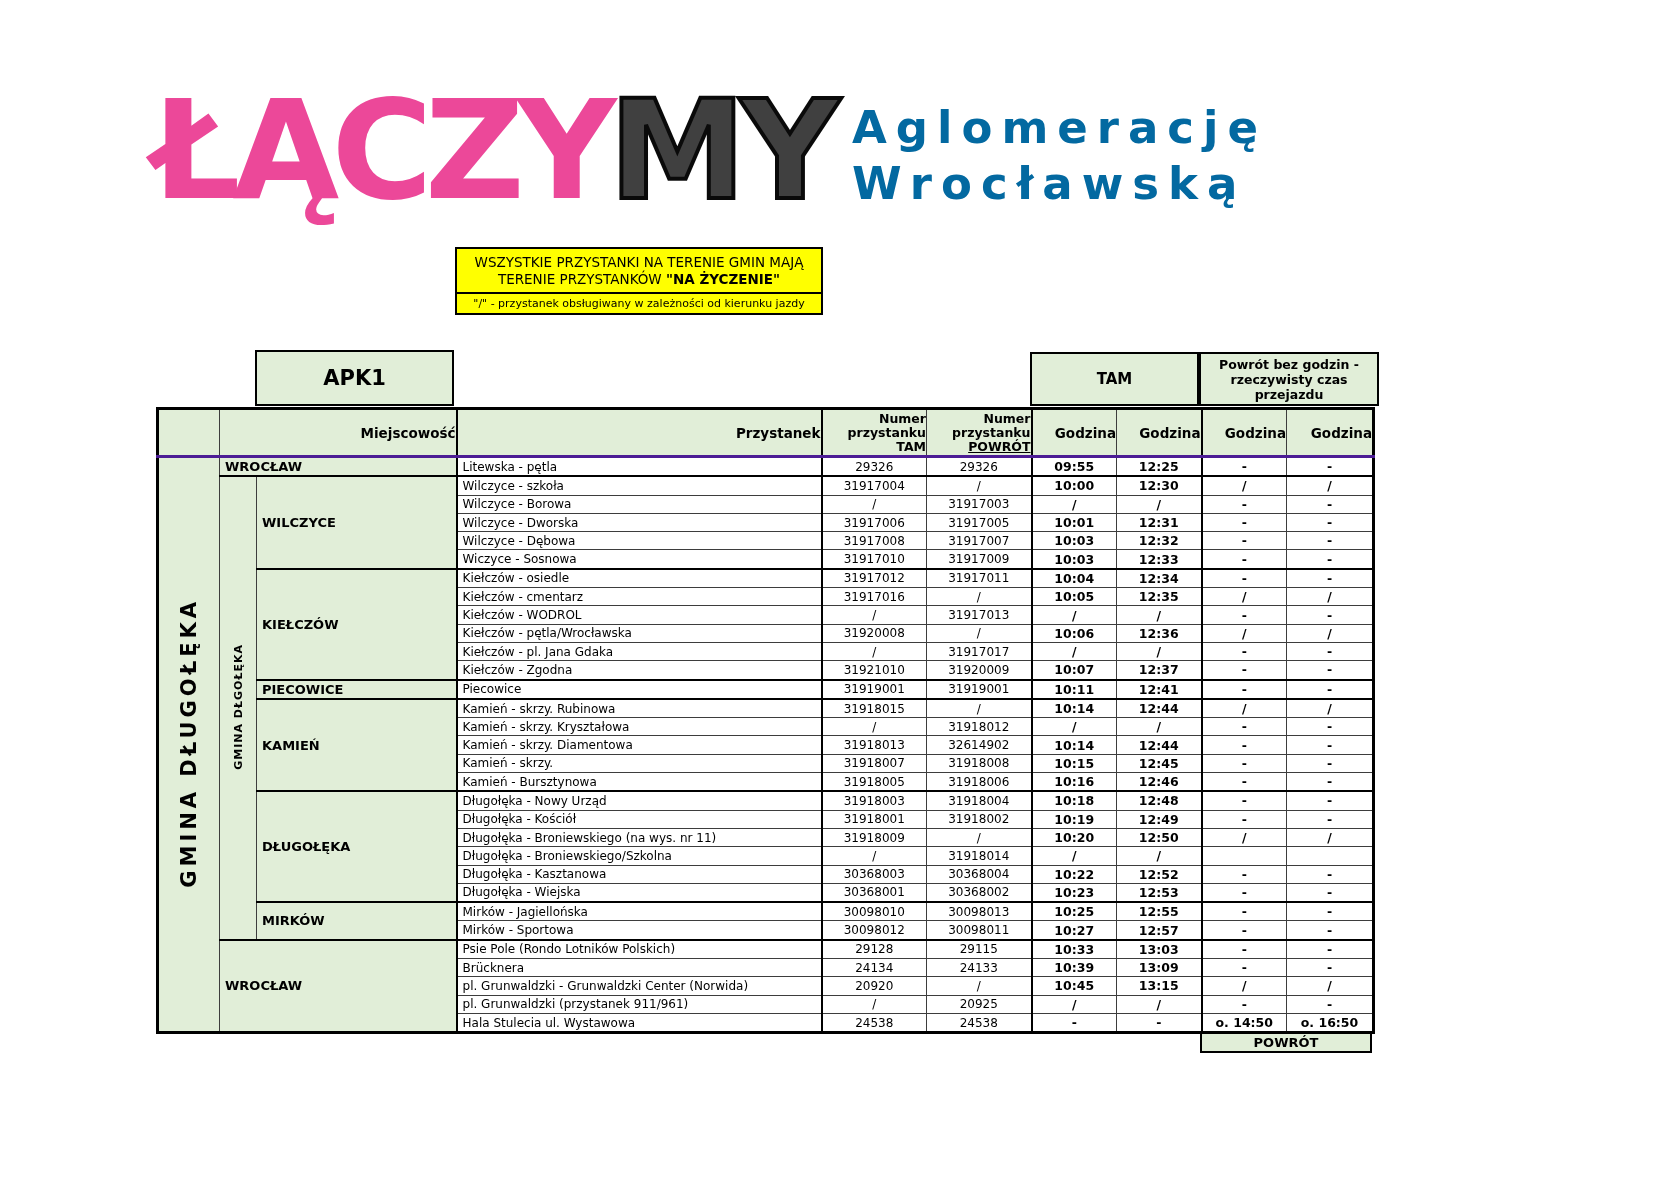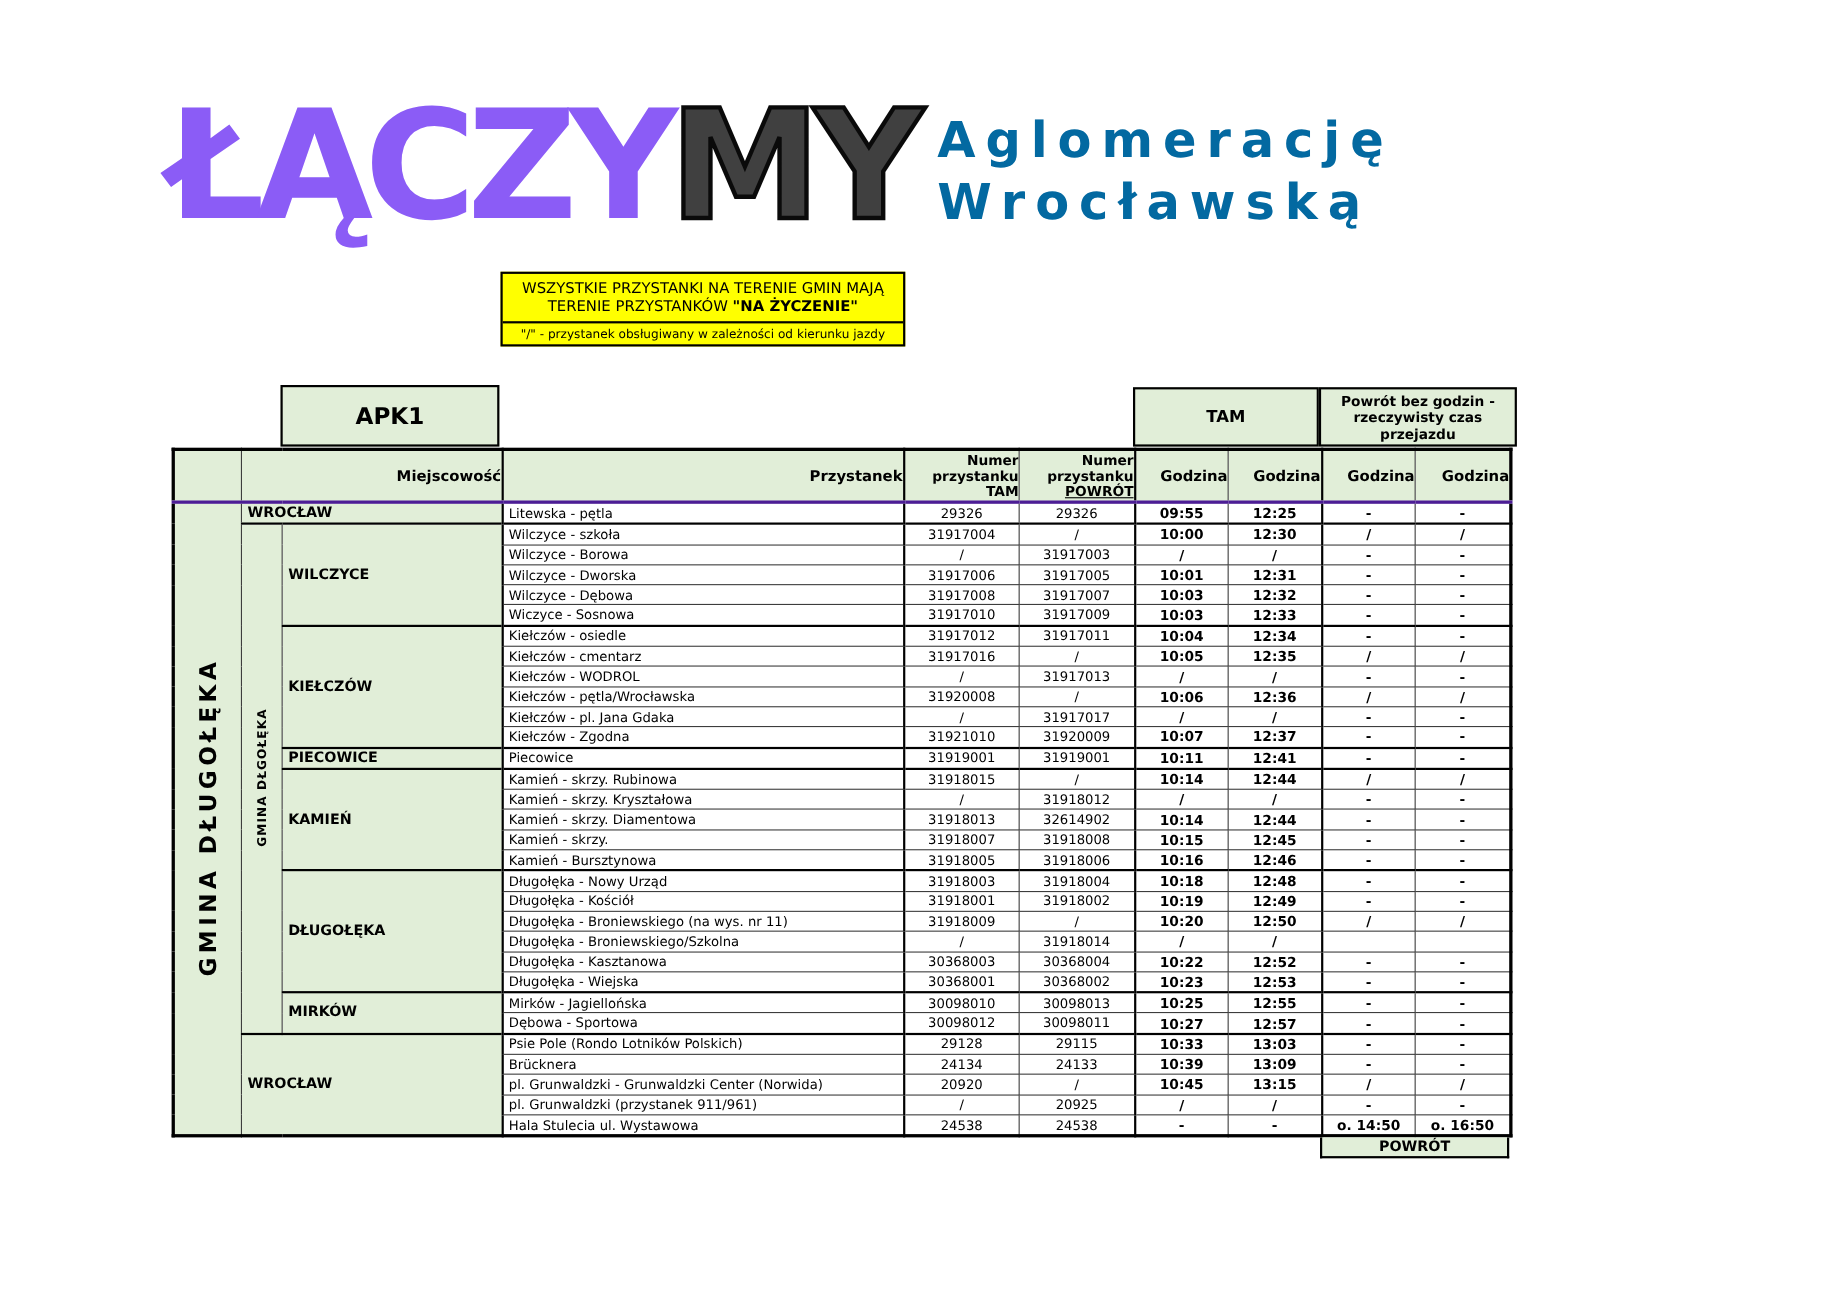--- a/index.html
+++ b/index.html
@@ -1,21 +1,21 @@
 <!DOCTYPE html>
 <html><head>
 <meta charset="utf-8">
 <style>
   html,body{margin:0;padding:0;background:#fff;}
   .page{position:relative;width:1680px;height:1186px;background:#fff;overflow:hidden;
         font-family:"DejaVu Sans",sans-serif;color:#000;}
 
   
   .logo{position:absolute;left:152px;top:82px;line-height:1;white-space:nowrap;}
-  .logo-solid{font-size:138px;font-weight:bold;letter-spacing:-8px;color:#8b5cf6;}
+  .logo-solid{font-size:138px;font-weight:bold;letter-spacing:-8px;color:#ec4899;}
   .logo-outline{font-size:138px;font-weight:bold;letter-spacing:-6px;color:#404040;
                 -webkit-text-stroke:4px #0a0a0a;}
   .tagline{position:absolute;left:852px;top:100px;font-weight:bold;font-size:45px;
            letter-spacing:9px;line-height:56px;color:#0369a1;}
 
   
   .notice{position:absolute;left:455px;top:247px;width:364px;background:#ffff00;
           border:2px solid #000;text-align:center;}
   .notice-main{padding:5px 2px 4px 2px;font-size:13.5px;line-height:17px;}
   .notice-foot{border-top:2px solid #000;font-size:11px;padding:3px 2px;}
@@ -346,21 +346,21 @@
         <td class="muni" rowspan="2">MIRKÓW</td>
         <td>Mirków - Jagiellońska</td>
         <td>30098010</td>
         <td>30098013</td>
         <td>10:25</td>
         <td>12:55</td>
         <td>-</td>
         <td>-</td>
       </tr>
       <tr>
-        <td>Dębowa - Sportowa</td>
+        <td>Mirków - Sportowa</td>
         <td>30098012</td>
         <td>30098011</td>
         <td>10:27</td>
         <td>12:57</td>
         <td>-</td>
         <td>-</td>
       </tr>
       <tr class="gs">
         <td class="muni" colspan="2" rowspan="5">WROCŁAW</td>
         <td>Psie Pole (Rondo Lotników Polskich)</td>

